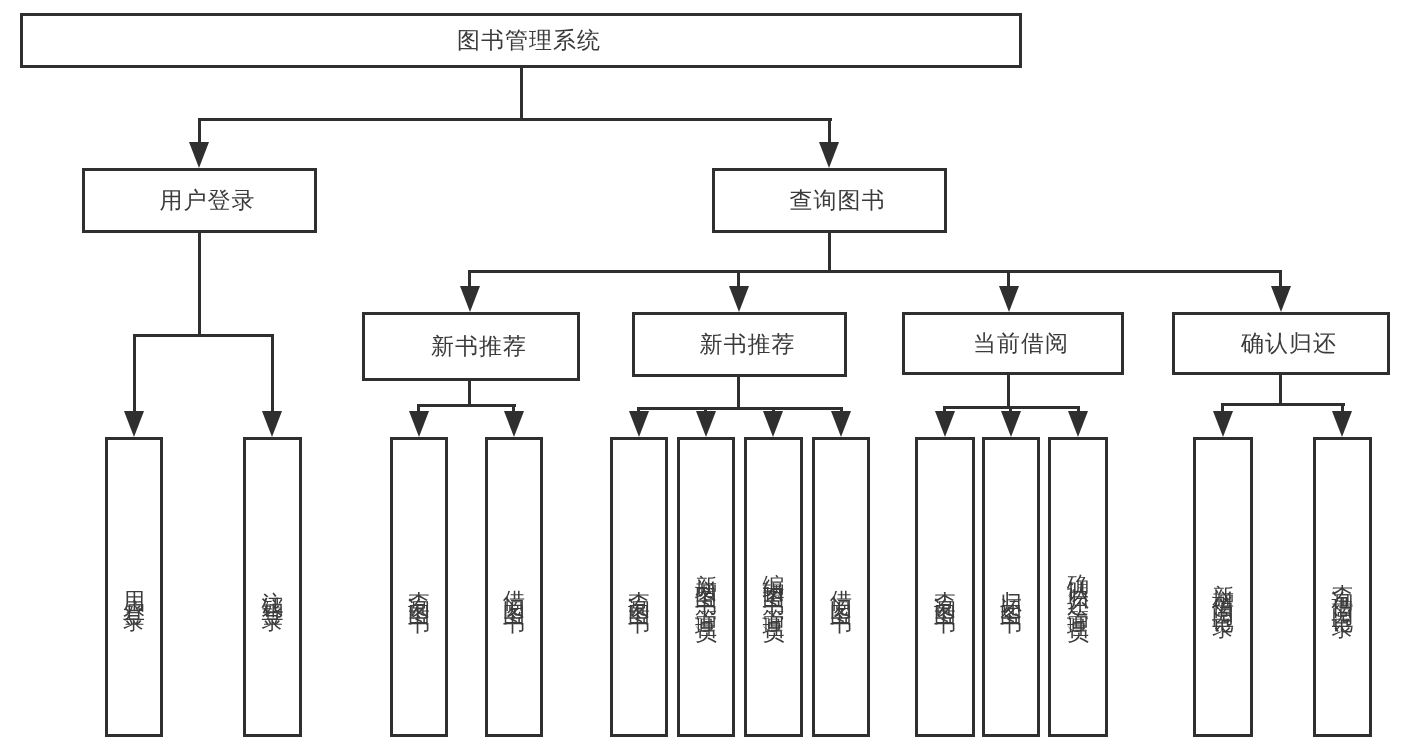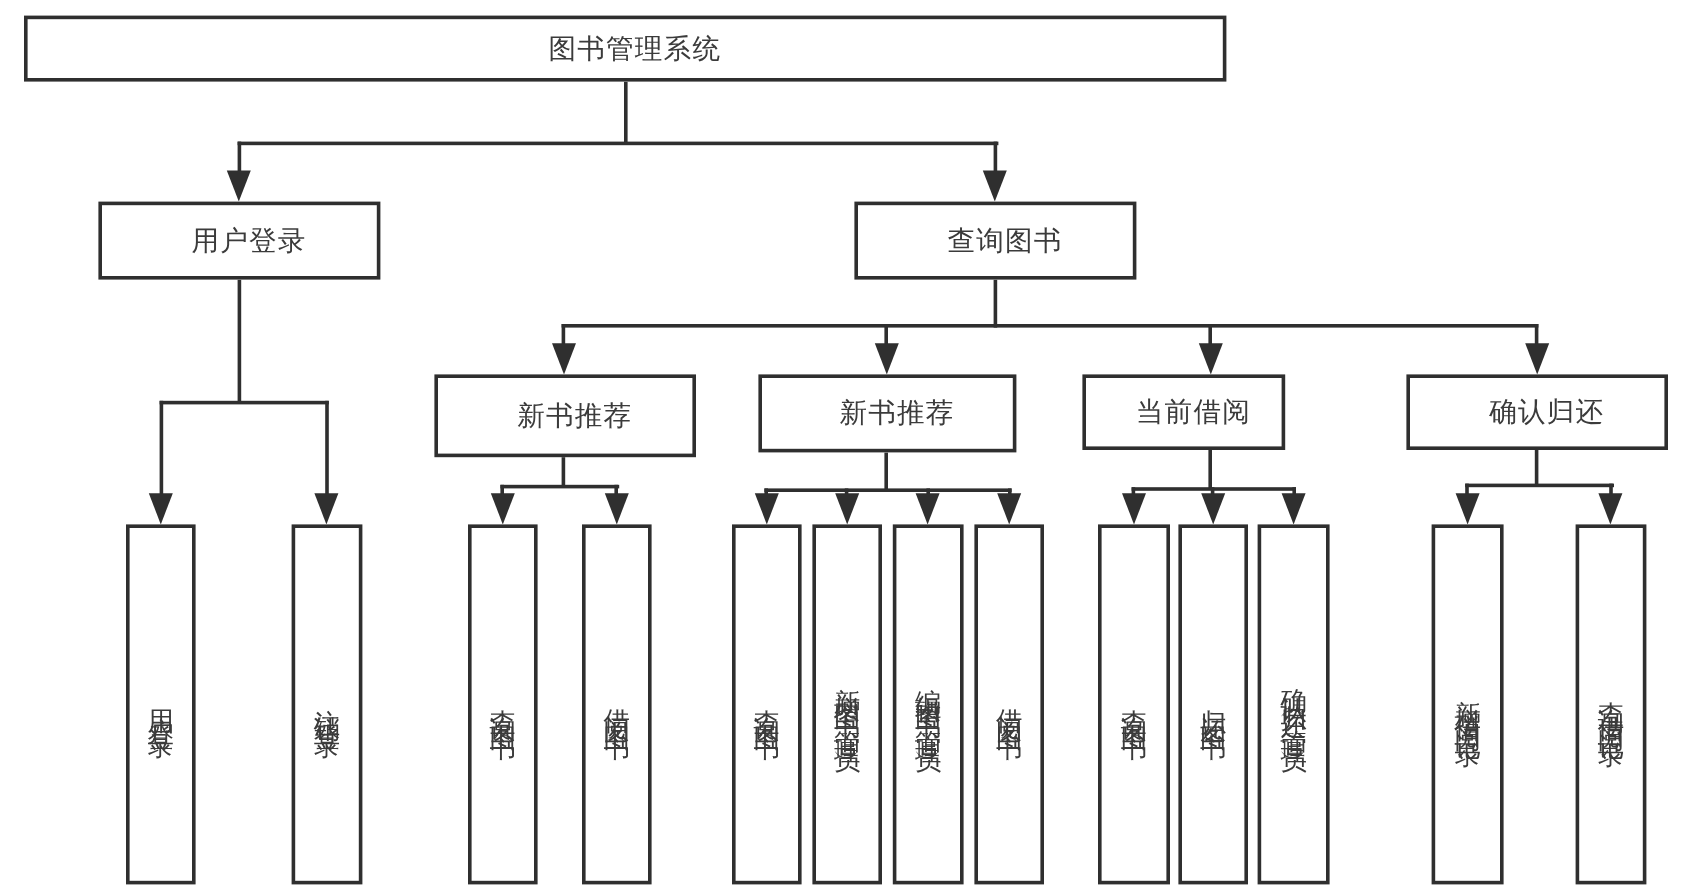--- a/index.html
+++ b/index.html
@@ -135,21 +135,21 @@
   <div class="hbox" style="left:712px;top:168px;width:235px;height:65px">
     <span>查询图书</span>
   </div>
 
   <div class="hbox" style="left:362px;top:312px;width:218px;height:69px">
     <span>新书推荐</span>
   </div>
   <div class="hbox" style="left:632px;top:312px;width:215px;height:65px">
     <span>新书推荐</span>
   </div>
-  <div class="hbox" style="left:902px;top:312px;width:169px;height:63px">
+  <div class="hbox" style="left:902px;top:312px;width:222px;height:63px">
     <span>当前借阅</span>
   </div>
   <div class="hbox" style="left:1172px;top:312px;width:218px;height:63px">
     <span>确认归还</span>
   </div>
 
   <div class="leaf" style="left:105px;width:58px">
     <span class="vtext">用户登录</span>
   </div>
   <div class="leaf" style="left:243px;width:59px">

